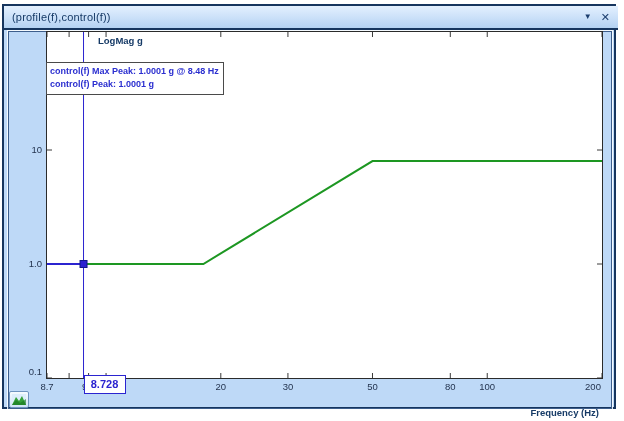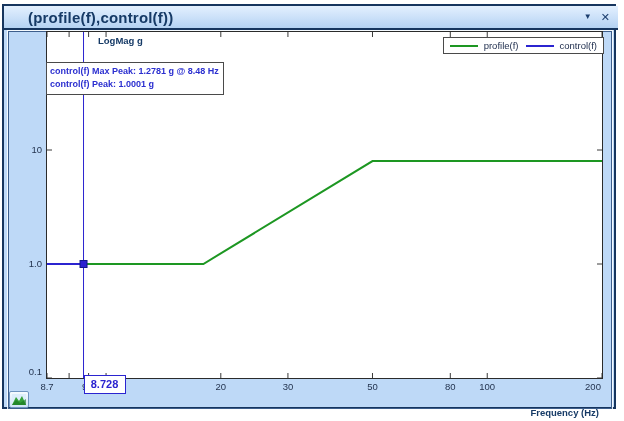--- a/index.html
+++ b/index.html
@@ -5,21 +5,21 @@
   html,body{margin:0;padding:0;}
   body{font-family:"Liberation Sans","DejaVu Sans",sans-serif;}
   .stage{position:relative;width:624px;height:421px;background:#ffffff;overflow:hidden;}
 
   
   .window{position:absolute;left:2px;top:4px;width:610px;height:401px;
           border:2px solid #16355e;background:#bed9f7;}
   .titlebar{position:absolute;left:4px;top:6px;width:614px;height:22px;
             background:linear-gradient(#e3f0fe,#cfe3fa 45%,#b4d2f2);
             border-bottom:2px solid #16355e;display:flex;align-items:center;}
-  .title{color:#163a66;font-weight:bold;font-size:15px;padding-left:24px;letter-spacing:.2px;}
+  .title{color:#163a66;font-weight:normal;font-size:11px;padding-left:8px;letter-spacing:.2px;}
   .tb-icons{position:absolute;right:8px;top:0;height:100%;display:flex;align-items:center;gap:9px;}
   .tb-ico{color:#1c3e6e;font-weight:bold;cursor:default;line-height:1;}
   .ico-drop{font-size:8px;}
   .ico-close{font-size:11px;}
 
   
   .frame{position:absolute;left:8px;top:31px;width:602px;height:376px;
          border:1px solid #3d5e8c;box-shadow:0 0 0 1px rgba(255,255,255,.85);}
 
   
@@ -96,34 +96,24 @@
         <polyline points="0,232 156.35815069587684,232 325.49525296125233,129.04774148291844 555,129.04774148291844" fill="none" stroke="#1d9722" stroke-width="2"></polyline>
         <polyline points="0,232 36.52524209169827,232" fill="none" stroke="#2b24d0" stroke-width="2"></polyline>
         <line x1="36.52524209169827" y1="0" x2="36.52524209169827" y2="346" stroke="#2b24d0" stroke-width="1"></line>
         <rect x="33.02524209169827" y="228.5" width="7" height="7" fill="#2b24d0" stroke="#101a8a"></rect>
       </svg>
   </div>
 
   <div class="logmag">LogMag g</div>
 
   <div class="annotation">
-    <div>control(f) Max Peak: 1.2781 g @ 8.48 Hz</div>
+    <div>control(f) Max Peak: 1.0001 g @ 8.48 Hz</div>
     <div>control(f) Peak: 1.0001 g</div>
   </div>
 
-  <div class="legend" id="legend">
-      <span class="li">
-        <span class="sample" style="background: rgb(29, 151, 34);"></span>
-        <span>profile(f)</span>
-      </span>
-      <span class="li">
-        <span class="sample" style="background: rgb(43, 36, 208);"></span>
-        <span>control(f)</span>
-      </span>
-    </div>
 
   <div class="freq-label">Frequency (Hz)</div>
 
   <div id="xlabels">
       <div class="xlab" style="left: 47px;">8.7</div>
       <div class="xlab" style="left: 88.6058px;">9.0</div>
       <div class="xlab" style="left: 106.048px;">10</div>
       <div class="xlab" style="left: 220.801px;">20</div>
       <div class="xlab" style="left: 287.927px;">30</div>
       <div class="xlab" style="left: 372.495px;">50</div>

